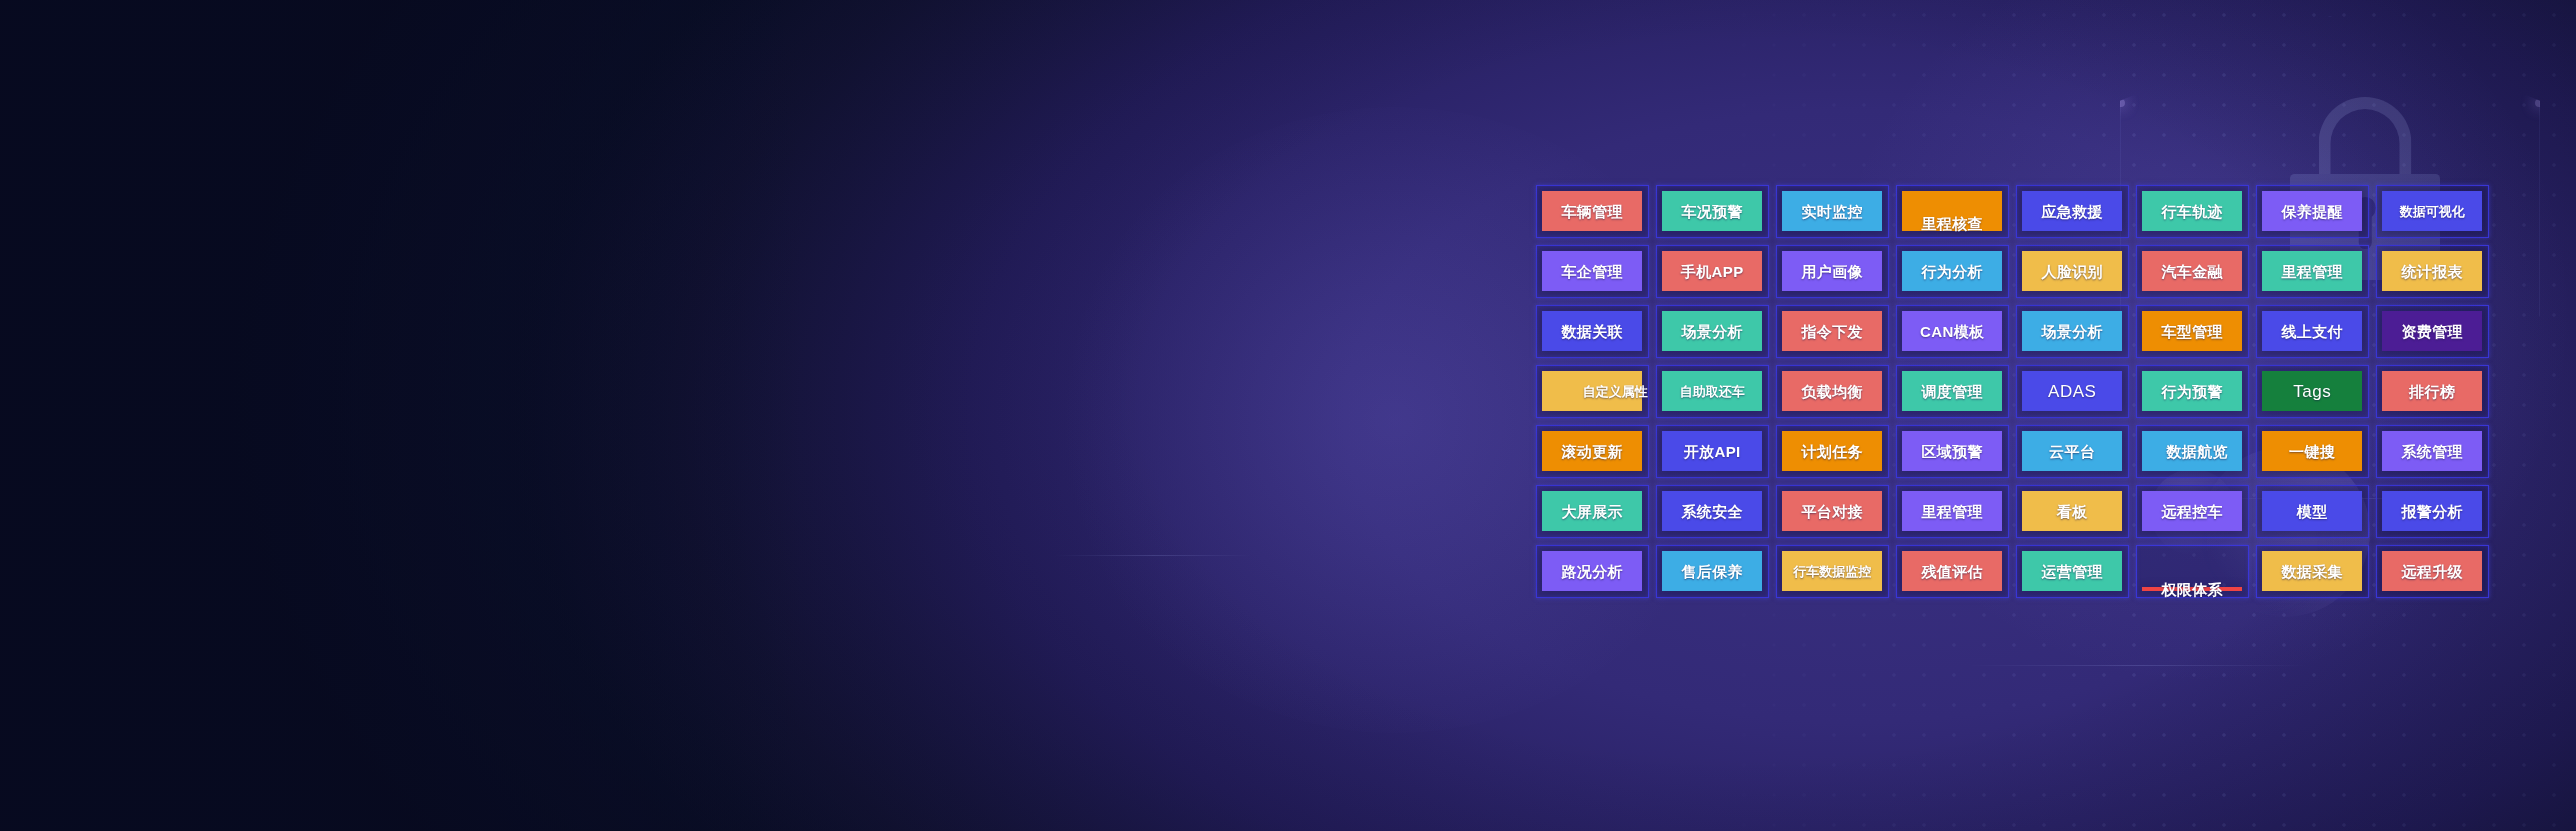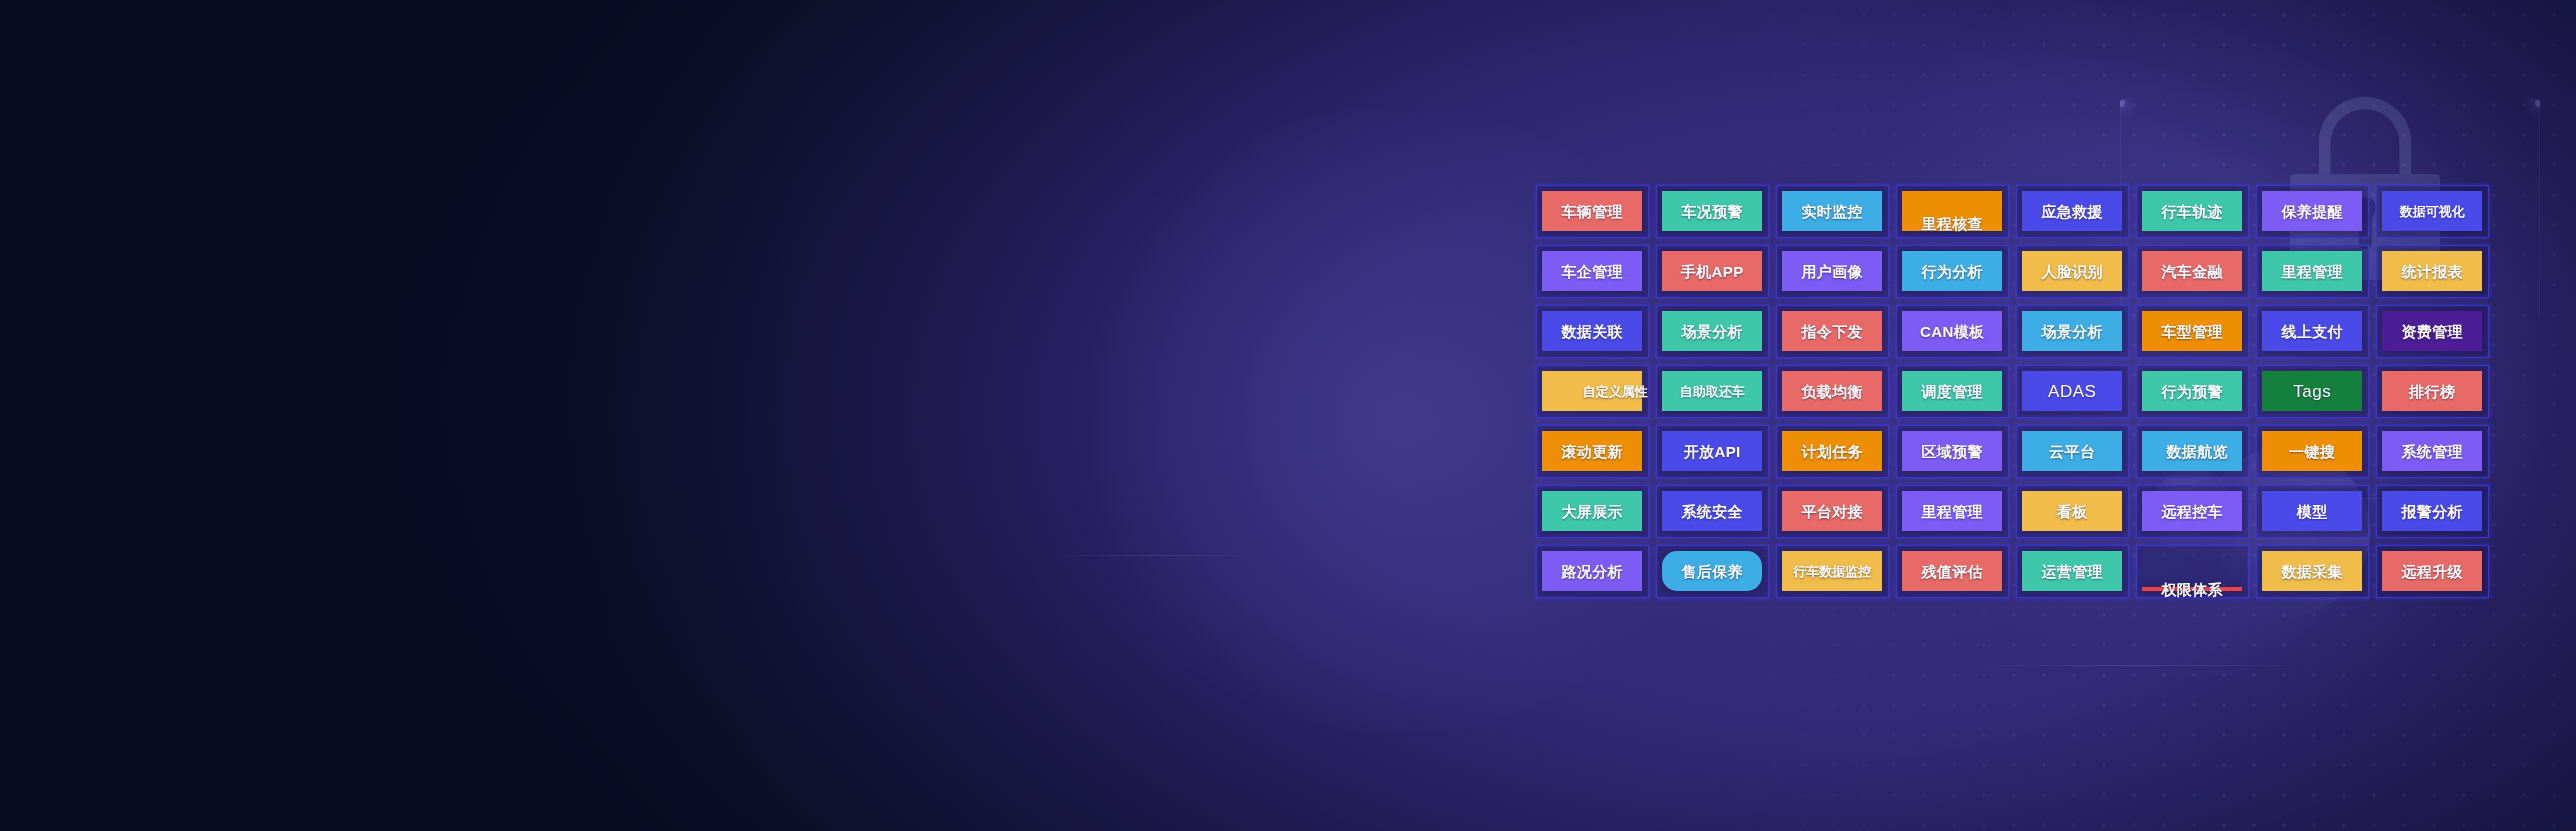--- a/index.html
+++ b/index.html
@@ -458,21 +458,21 @@
       </div>
     </div>
     <div class="tile">
       <div class="tile-frame"></div>
       <div class="tile-fill" style="background: rgb(125, 92, 245);">
         <span class="tile-label">路况分析</span>
       </div>
     </div>
     <div class="tile">
       <div class="tile-frame"></div>
-      <div class="tile-fill" style="background: rgb(61, 173, 229); border-radius: 15px;">
+      <div class="tile-fill" style="background: rgb(61, 173, 229);">
         <span class="tile-label">售后保养</span>
       </div>
     </div>
     <div class="tile">
       <div class="tile-frame"></div>
       <div class="tile-fill" style="background: rgb(240, 189, 74);">
         <span class="tile-label small">行车数据监控</span>
       </div>
     </div>
     <div class="tile">

